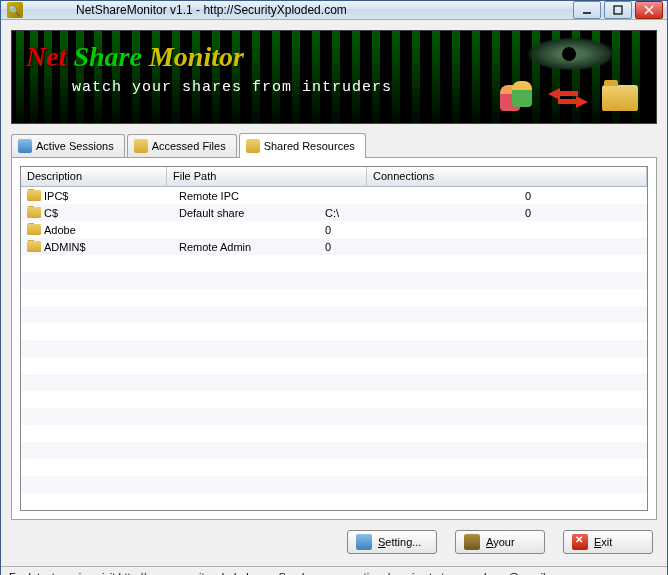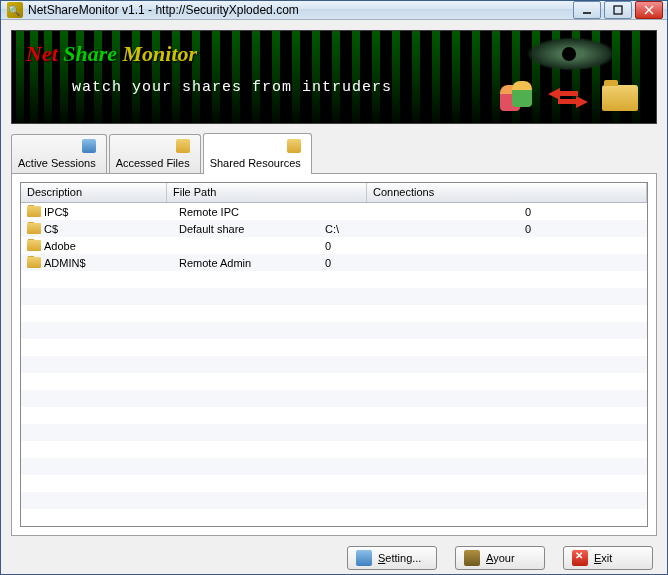--- a/index.html
+++ b/index.html
@@ -30,21 +30,21 @@
 .app-icon {
   width: 16px; height: 16px;
   background: linear-gradient(135deg, #d4b000, #a08000);
   border-radius: 2px;
   margin-right: 5px;
   display: inline-flex;
   align-items: center;
   justify-content: center;
   font-size: 10px;
 }
-.title-text { flex: 1; font-size: 12px; color: #000; }
+.title-text { flex: 1; font-size: 12px; color: #000; margin-left: 48px; }
 .win-btns { display: flex; gap: 3px; }
 .win-btn {
   width: 28px; height: 18px;
   border: 1px solid #6a8ab0;
   border-radius: 2px;
   display: flex; align-items: center; justify-content: center;
   cursor: pointer;
   background: linear-gradient(to bottom, #eaf2fb, #c8daea);
 }
 .win-btn.close { background: linear-gradient(to bottom, #f29090, #d03020); border-color: #a02010; color: #fff; }
@@ -71,21 +71,21 @@
   top: 0;
   width: 8px;
   height: 100%;
   background: linear-gradient(to bottom, #0f0 0%, #0a0 40%, rgba(0,80,0,0.3) 100%);
   opacity: 0.35;
 }
 .banner-title {
   position: absolute;
   left: 14px; top: 10px;
   font-family: Georgia, 'Times New Roman', serif;
-  font-size: 22px;
+  font-size: 28px;
   font-weight: bold;
   font-style: italic;
   color: #d00000;
   text-shadow: 1px 1px 2px #000;
 }
 .banner-title .net { color: #d00; }
 .banner-title .share { color: #0c0; }
 .banner-title .mon { color: #d0c000; }
 .banner-sub {
   position: absolute;
@@ -152,26 +152,25 @@
   margin-top: 8px;
   align-items: flex-end;
 }
 .tab {
   border: 1px solid #a0a0a0;
   border-bottom: none;
   background: linear-gradient(to bottom, #f8f8f8, #e8e8e8);
   padding: 4px 10px 4px 6px;
   margin-right: 2px;
   border-radius: 3px 3px 0 0;
-  display: flex; align-items: flex-end; gap: 4px;
+  display: flex; align-items: center; gap: 4px;
   cursor: pointer;
   font-size: 11px;
   color: #000;
   position: relative;
-  flex-direction: column;
 }
 .tab.active {
   background: #fff;
   z-index: 2;
   padding-top: 5px;
   padding-bottom: 5px;
   top: 1px;
 }
 .tab-ic { width: 14px; height: 14px; display: inline-block; border-radius: 2px; }
 .tab-ic.sess { background: linear-gradient(#8ac0e8, #4080c0); }

